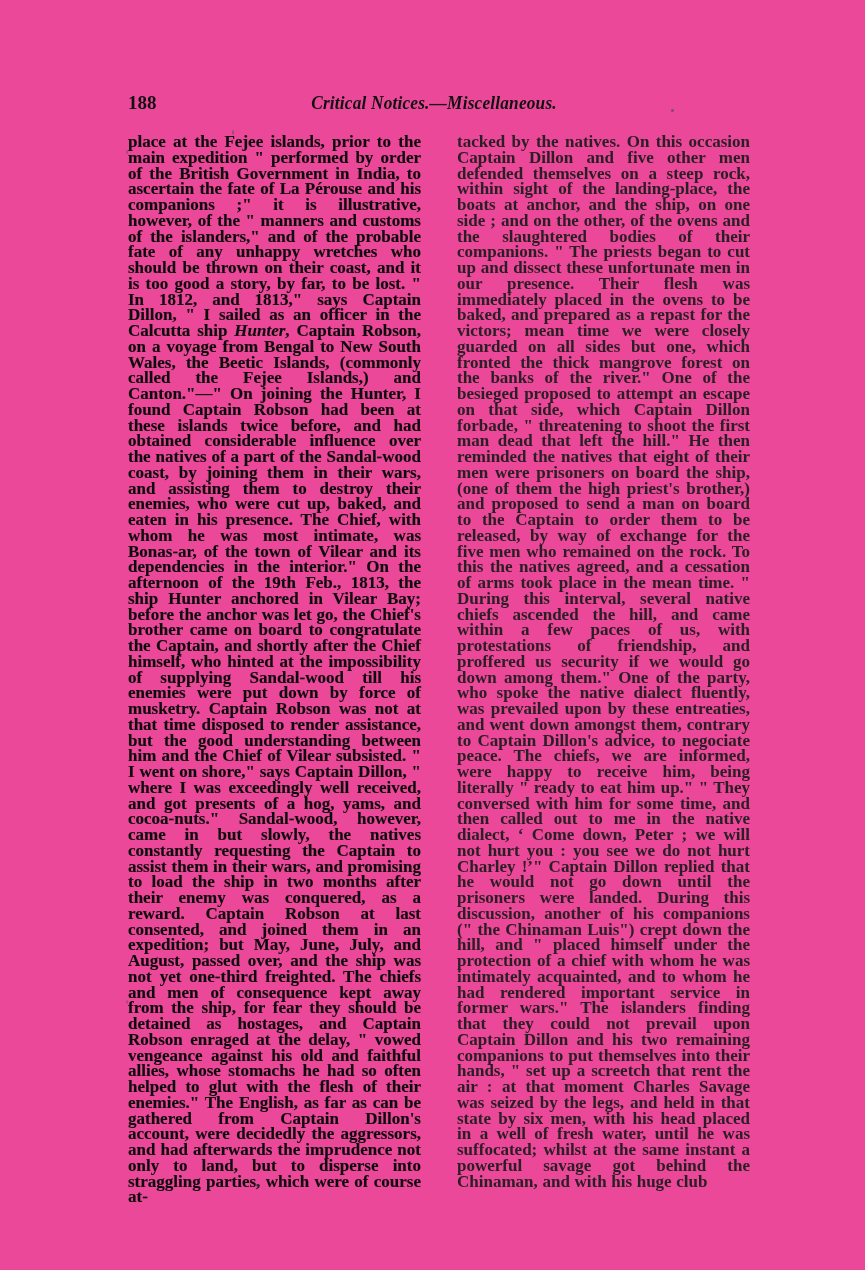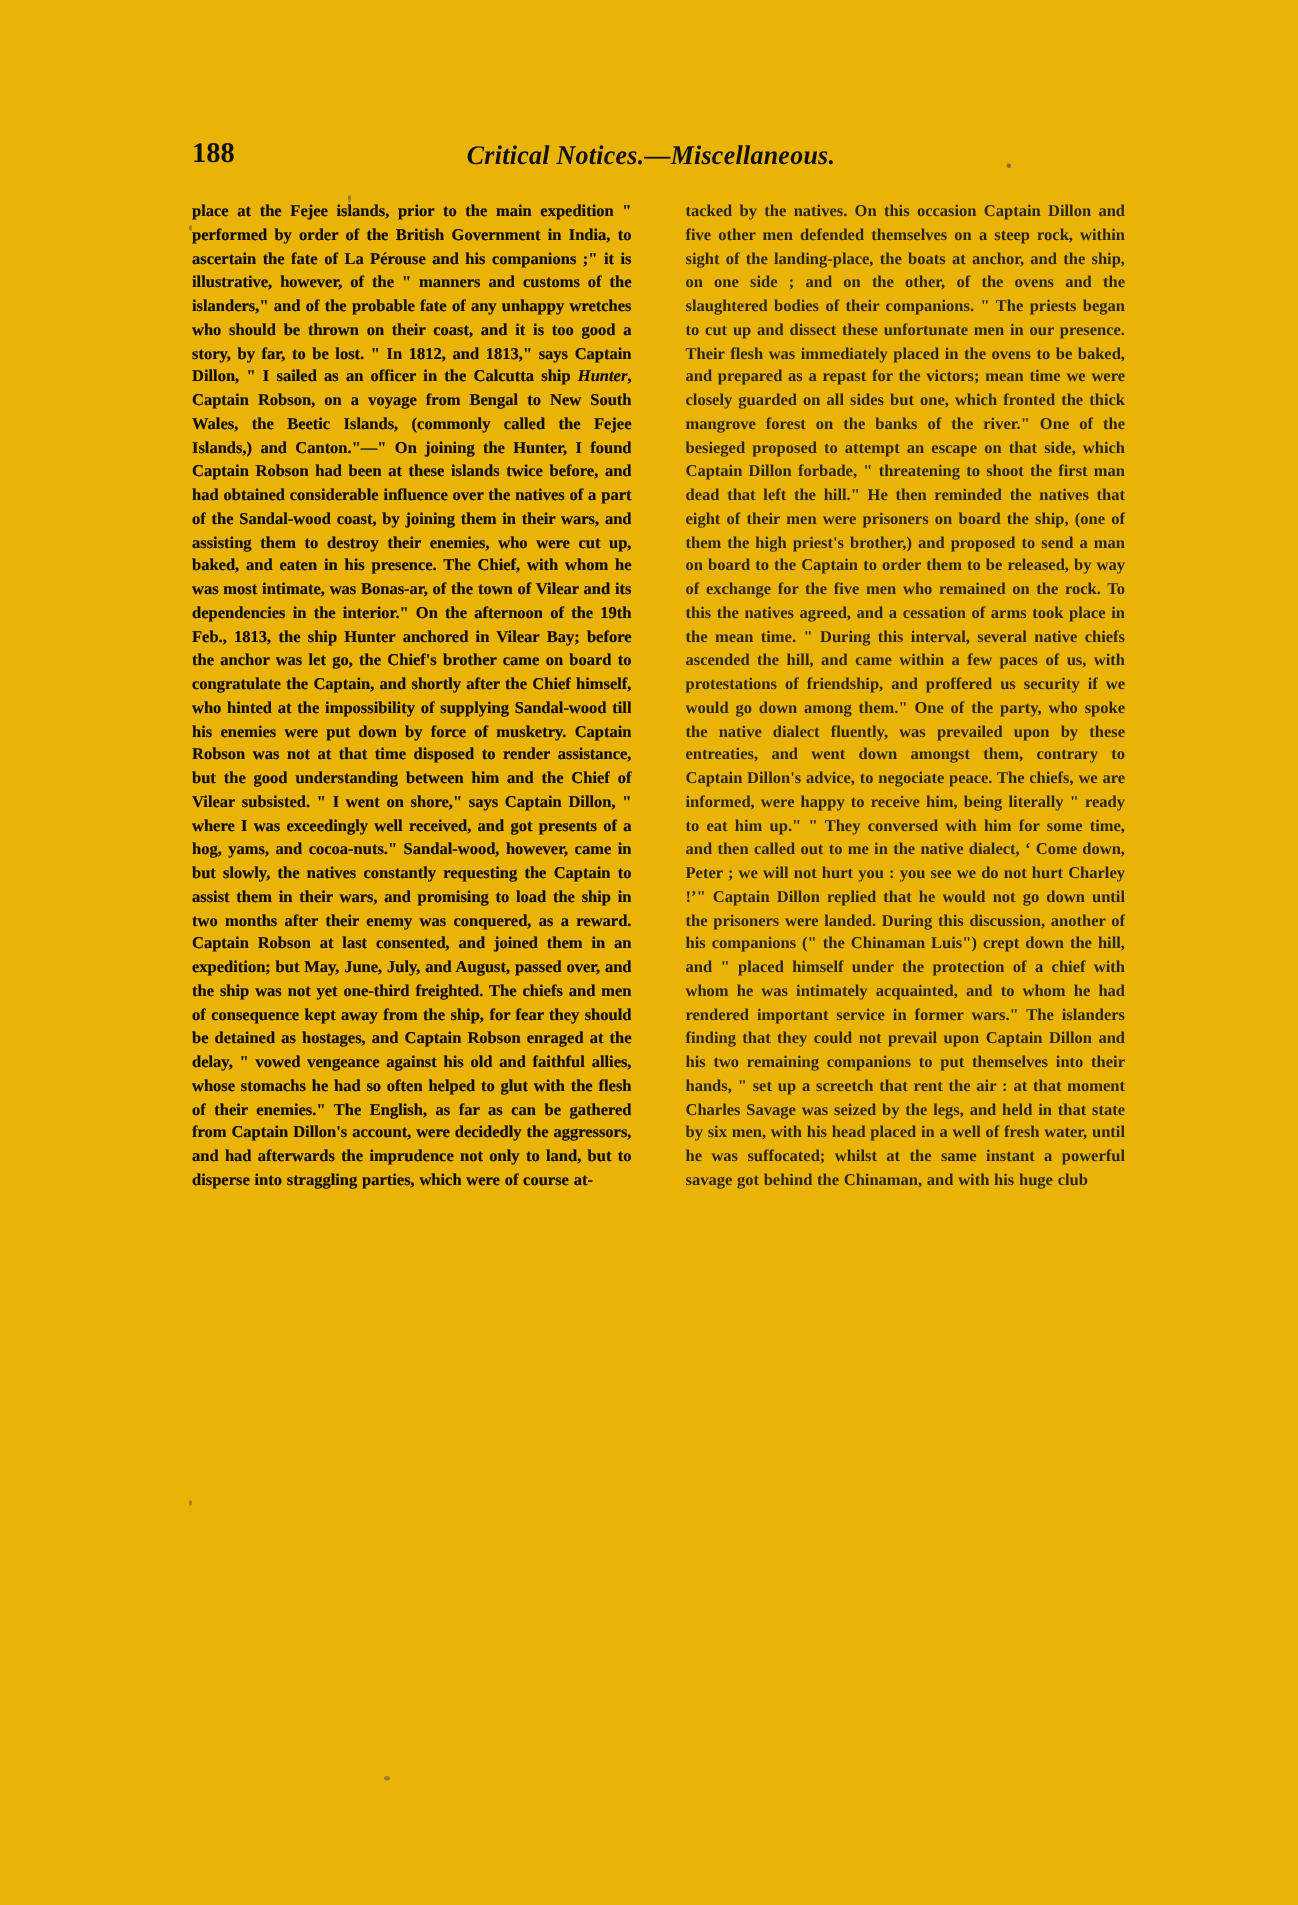--- a/index.html
+++ b/index.html
@@ -5,21 +5,21 @@
   html, body {
     margin: 0;
     padding: 0;
     background: #ffffff;
   }
 
   .page {
     position: relative;
     width: 865px;
     height: 1270px;
-    background: #eab308;
+    background: #ec4899;
     overflow: hidden;
     font-family: "Liberation Serif", "DejaVu Serif", serif;
     color: #1a1a1a;
   }
 
   
   .running-head {
     position: absolute;
     left: 128px;
     top: 92px;
@@ -63,21 +63,21 @@
     position: absolute;
     top: 0;
     width: 293px;
   }
 
   .col-left  { left: 0px; }
   .col-right { left: 319px; margin-left: 10px; }
 
   .col p {
     margin: 0;
-    font-size: 11px;
+    font-size: 17px;
     line-height: 15.75px;
     text-align: justify;
     text-justify: inter-word;
     hyphens: none;
     word-spacing: 0.4px;
   }
 
   
   .col-left p {
     font-weight: bold;

